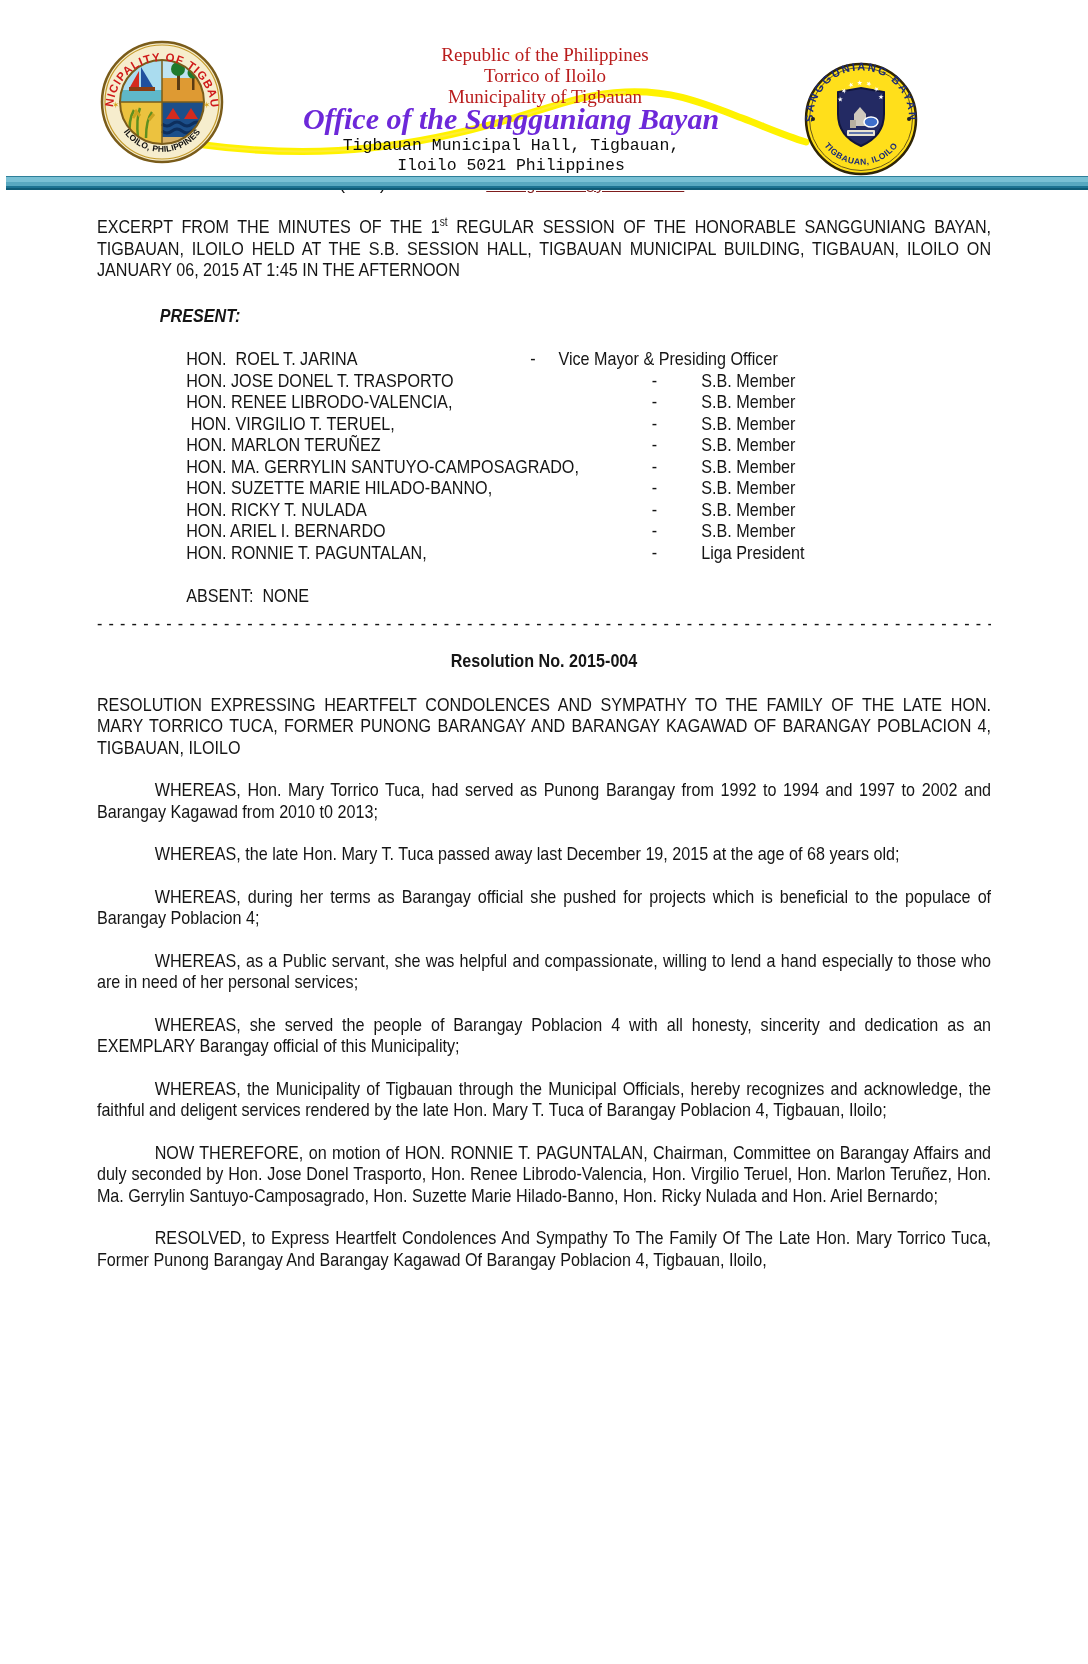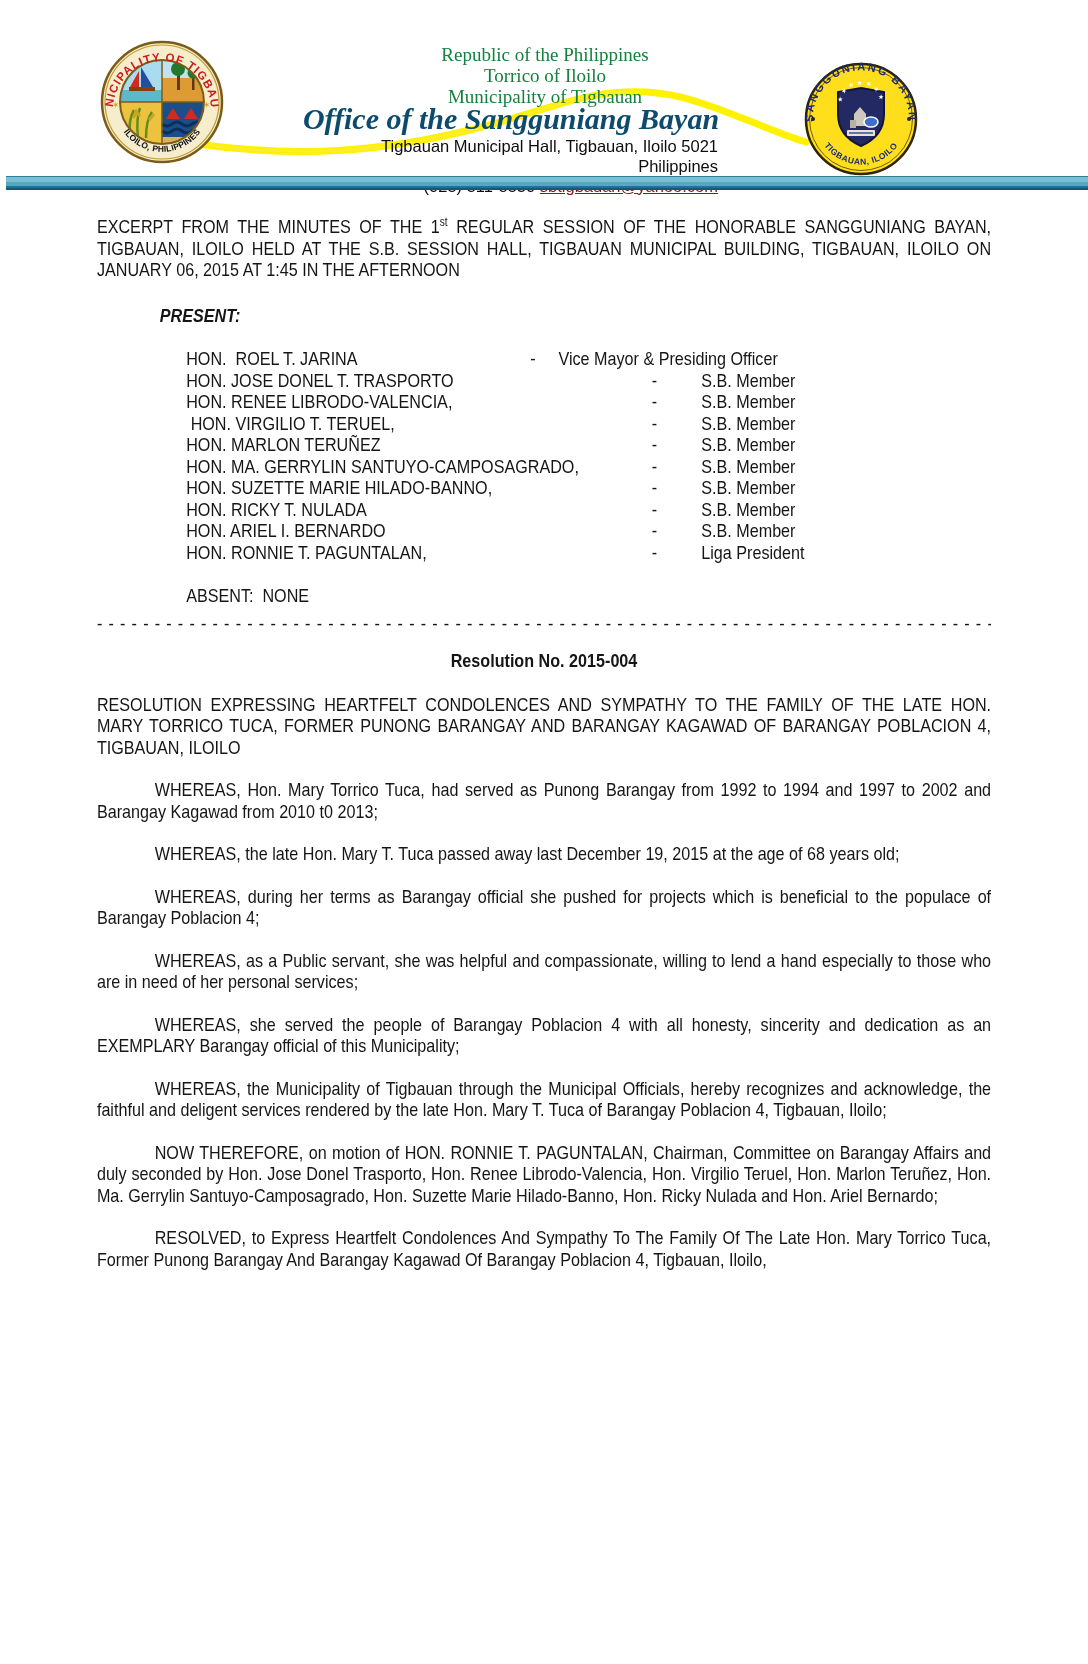--- a/index.html
+++ b/index.html
@@ -9,30 +9,30 @@
     font-family:"Liberation Sans", sans-serif; color:#111;
   }
 
   
   .header { position:absolute; top:0; left:0; width:1088px; height:196px; }
   .swoosh { position:absolute; top:0; left:0; width:1088px; height:196px; }
   .seal-left  { position:absolute; left:100px; top:40px; width:124px; height:124px; }
   .seal-right { position:absolute; left:803px; top:62px; width:116px; height:114px; }
   .hdr-top {
     position:absolute; top:44px; left:345px; width:400px; text-align:center;
-    font-family:"Liberation Serif", serif; font-size:19px; line-height:21px; color:#15803d;
+    font-family:"Liberation Serif", serif; font-size:19px; line-height:21px; color:#b91c1c;
   }
   .hdr-office {
     position:absolute; top:102px; left:301px; width:420px; text-align:center;
     font-family:"Liberation Serif", serif; font-size:30px; line-height:34px;
-    font-weight:bold; font-style:italic; color:#0c4a6e;
+    font-weight:bold; font-style:italic; color:#6d28d9;
   }
   .hdr-addr {
-    position:absolute; top:136px; left:311px; width:400px; text-align:right;
-    font-family:Liberation Sans, sans-serif; font-size:16.5px; line-height:20px; color:#0d0d0d;margin-left:7px;
+    position:absolute; top:136px; left:311px; width:400px; text-align:center;
+    font-family:Liberation Mono, monospace; font-size:16.5px; line-height:20px; color:#0d0d0d;
   }
   .email-link { color:#7f1d1d; text-decoration:underline; cursor:pointer; }
   .bar {
     position:absolute; top:176px; left:6px; width:1082px; height:14px;
     background:linear-gradient(180deg,
       #2e7f99 0px, #2e7f99 1px,
       #79c0d4 1px, #79c0d4 6px,
       #58a8c0 6px, #58a8c0 10px,
       #1d7392 10px, #1d7392 12px,
       #0f5c77 12px, #0f5c77 14px);

